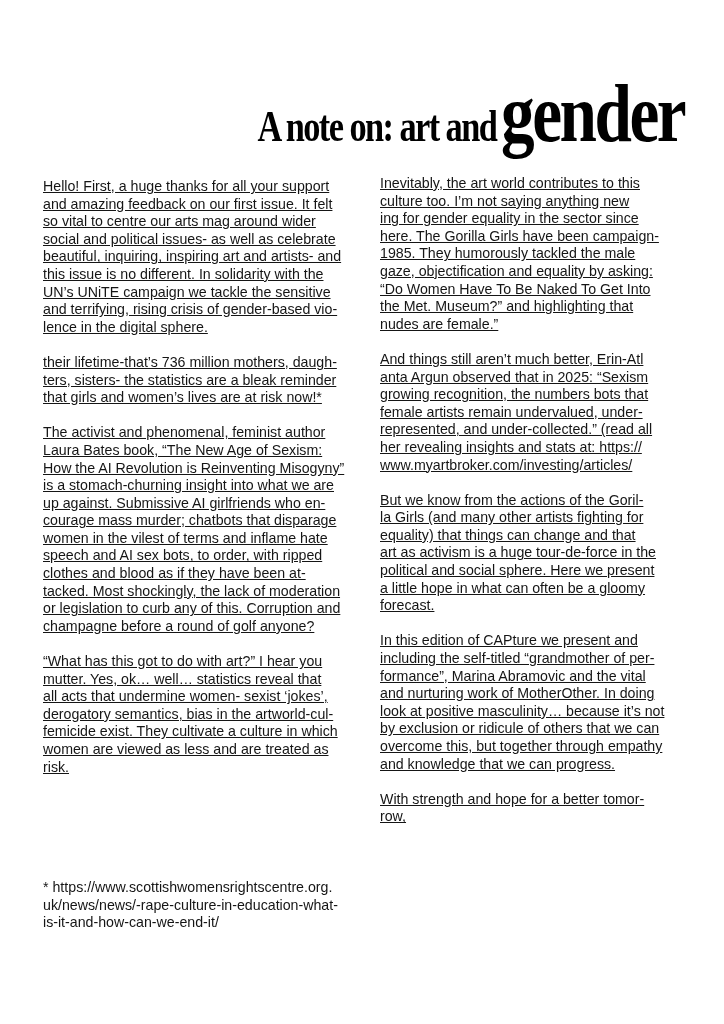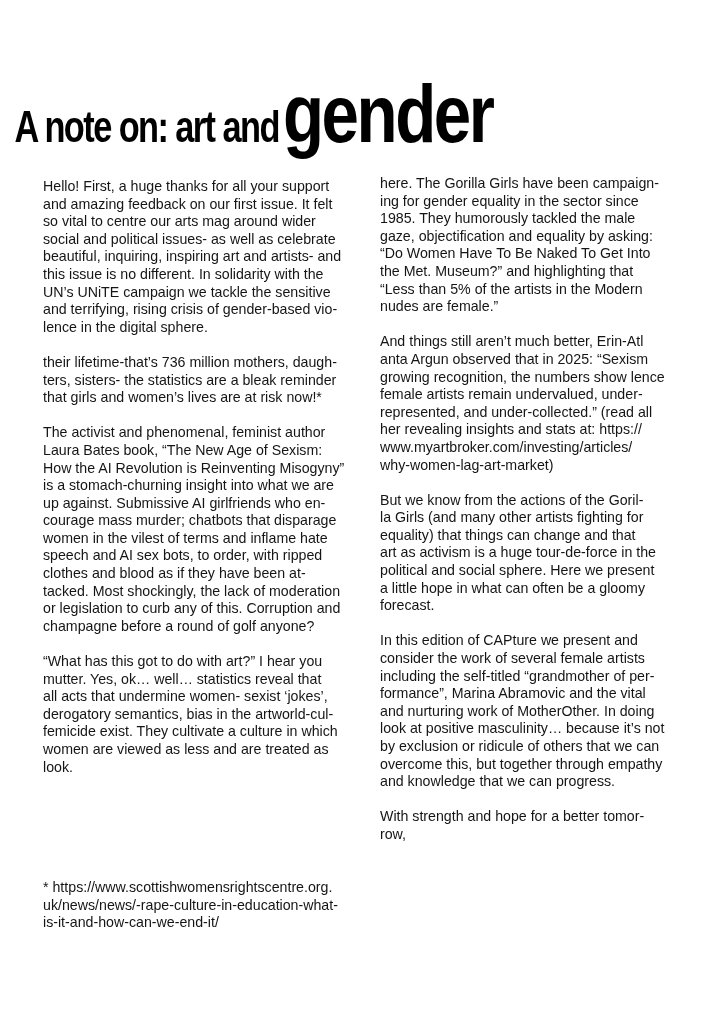--- a/index.html
+++ b/index.html
@@ -1,38 +1,38 @@
 <!DOCTYPE html>
 <html><head>
   <meta charset="utf-8">
   <style>
     html, body { margin: 0; padding: 0; background: #ffffff; }
     body { width: 724px; height: 1024px; position: relative; overflow: hidden; color: #111; }
     .title {
       position: absolute; left: 0; top: 52px; width: 724px;
-      text-align: left; white-space: nowrap;
-      font-family: Liberation Sans, sans-serif; font-weight: bold; color: #000;
+      text-align: right; white-space: nowrap;
+      font-family: Liberation Serif, serif; font-weight: bold; color: #000;
     }
     .title .small {
       display: inline-block; font-size: 44px; letter-spacing: -2px;
       transform: scaleX(0.78); transform-origin: right bottom;
       margin-left: -60px;
     }
     .title .big {
       display: inline-block; font-size: 82px; letter-spacing: -3px;
       transform: scaleX(0.82); transform-origin: left bottom;
       line-height: 1; margin-left: 4px;
     }
     .col {
       position: absolute; font-family: "Liberation Sans", sans-serif;
       font-size: 14.2px; line-height: 17.6px; color: #151515;
     }
     .col-left { left: 43px; top: 178px; width: 320px; }
     .col-right { left: 380px; top: 175px; width: 310px; }
-    .para { margin: 0 0 17.6px 0; }
+    .para { margin: 0 0 17.6px 0; text-decoration: underline; }
     .line { display: block; white-space: nowrap; }
     .footnote { position: absolute; left: 43px; top: 879px; width: 320px;
       font-family: "Liberation Sans", sans-serif; font-size: 14.2px; line-height: 17.6px; color: #151515; }
   </style>
 </head>
 <body>
 
 <h1 class="title">
   <span class="small">A note on: art and</span><span class="big">gender</span>
 </h1>
@@ -68,56 +68,55 @@
       <span class="line">or legislation to curb any of this. Corruption and</span>
       <span class="line">champagne before a round of golf anyone?</span>
     </p>
     <p class="para">
       <span class="line">“What has this got to do with art?” I hear you</span>
       <span class="line">mutter. Yes, ok… well… statistics reveal that</span>
       <span class="line">all acts that undermine women- sexist ‘jokes’,</span>
       <span class="line">derogatory semantics, bias in the artworld-cul-</span>
       <span class="line">femicide exist. They cultivate a culture in which</span>
       <span class="line">women are viewed as less and are treated as</span>
-      <span class="line">look.</span>
+      <span class="line">risk.</span>
     </p>
   </div>
 <div class="col col-right">
     <p class="para">
+      <span class="line">Inevitably, the art world contributes to this</span>
+      <span class="line">culture too. I’m not saying anything new</span>
+      <span class="line">ing for gender equality in the sector since</span>
       <span class="line">here. The Gorilla Girls have been campaign-</span>
-      <span class="line">ing for gender equality in the sector since</span>
       <span class="line">1985. They humorously tackled the male</span>
       <span class="line">gaze, objectification and equality by asking:</span>
       <span class="line">“Do Women Have To Be Naked To Get Into</span>
       <span class="line">the Met. Museum?” and highlighting that</span>
-      <span class="line">“Less than 5% of the artists in the Modern</span>
       <span class="line">nudes are female.”</span>
     </p>
     <p class="para">
       <span class="line">And things still aren’t much better, Erin-Atl</span>
       <span class="line">anta Argun observed that in 2025: “Sexism</span>
-      <span class="line">growing recognition, the numbers show lence</span>
+      <span class="line">growing recognition, the numbers bots that</span>
       <span class="line">female artists remain undervalued, under-</span>
       <span class="line">represented, and under-collected.” (read all</span>
       <span class="line">her revealing insights and stats at: https://</span>
       <span class="line">www.myartbroker.com/investing/articles/</span>
-      <span class="line">why-women-lag-art-market)</span>
     </p>
     <p class="para">
       <span class="line">But we know from the actions of the Goril-</span>
       <span class="line">la Girls (and many other artists fighting for</span>
       <span class="line">equality) that things can change and that</span>
       <span class="line">art as activism is a huge tour-de-force in the</span>
       <span class="line">political and social sphere. Here we present</span>
       <span class="line">a little hope in what can often be a gloomy</span>
       <span class="line">forecast.</span>
     </p>
     <p class="para">
       <span class="line">In this edition of CAPture we present and</span>
-      <span class="line">consider the work of several female artists</span>
       <span class="line">including the self-titled “grandmother of per-</span>
       <span class="line">formance”, Marina Abramovic and the vital</span>
       <span class="line">and nurturing work of MotherOther. In doing</span>
       <span class="line">look at positive masculinity… because it’s not</span>
       <span class="line">by exclusion or ridicule of others that we can</span>
       <span class="line">overcome this, but together through empathy</span>
       <span class="line">and knowledge that we can progress.</span>
     </p>
     <p class="para">
       <span class="line">With strength and hope for a better tomor-</span>

